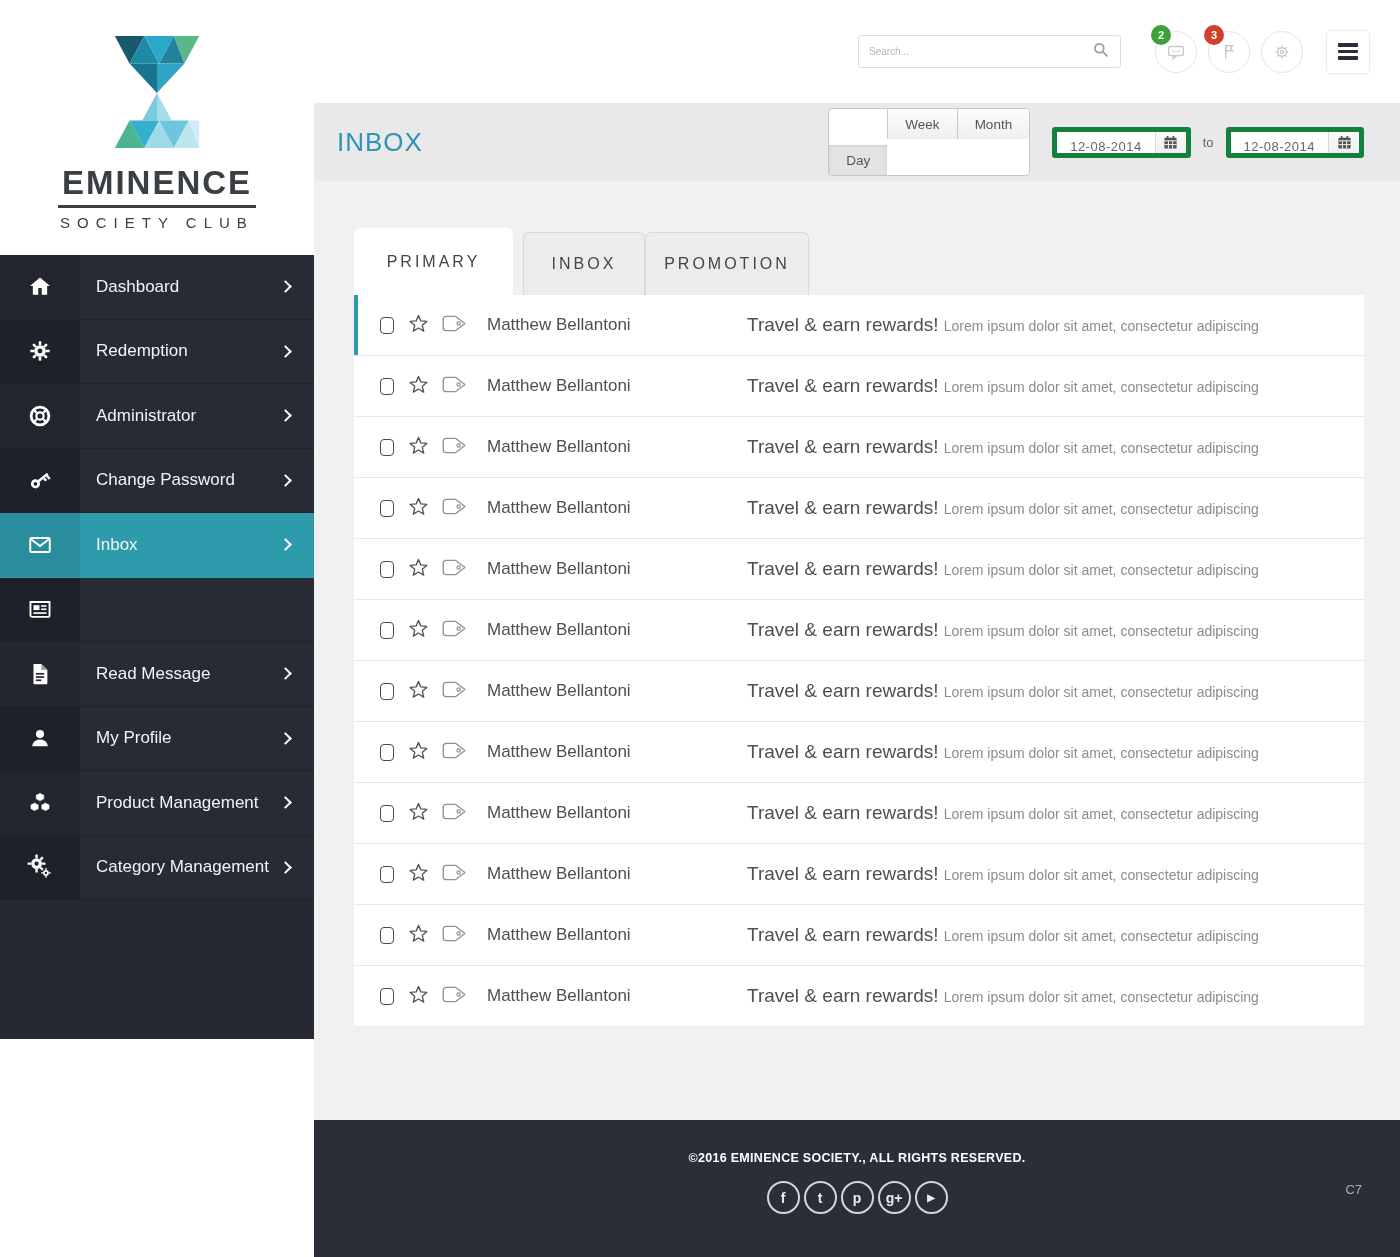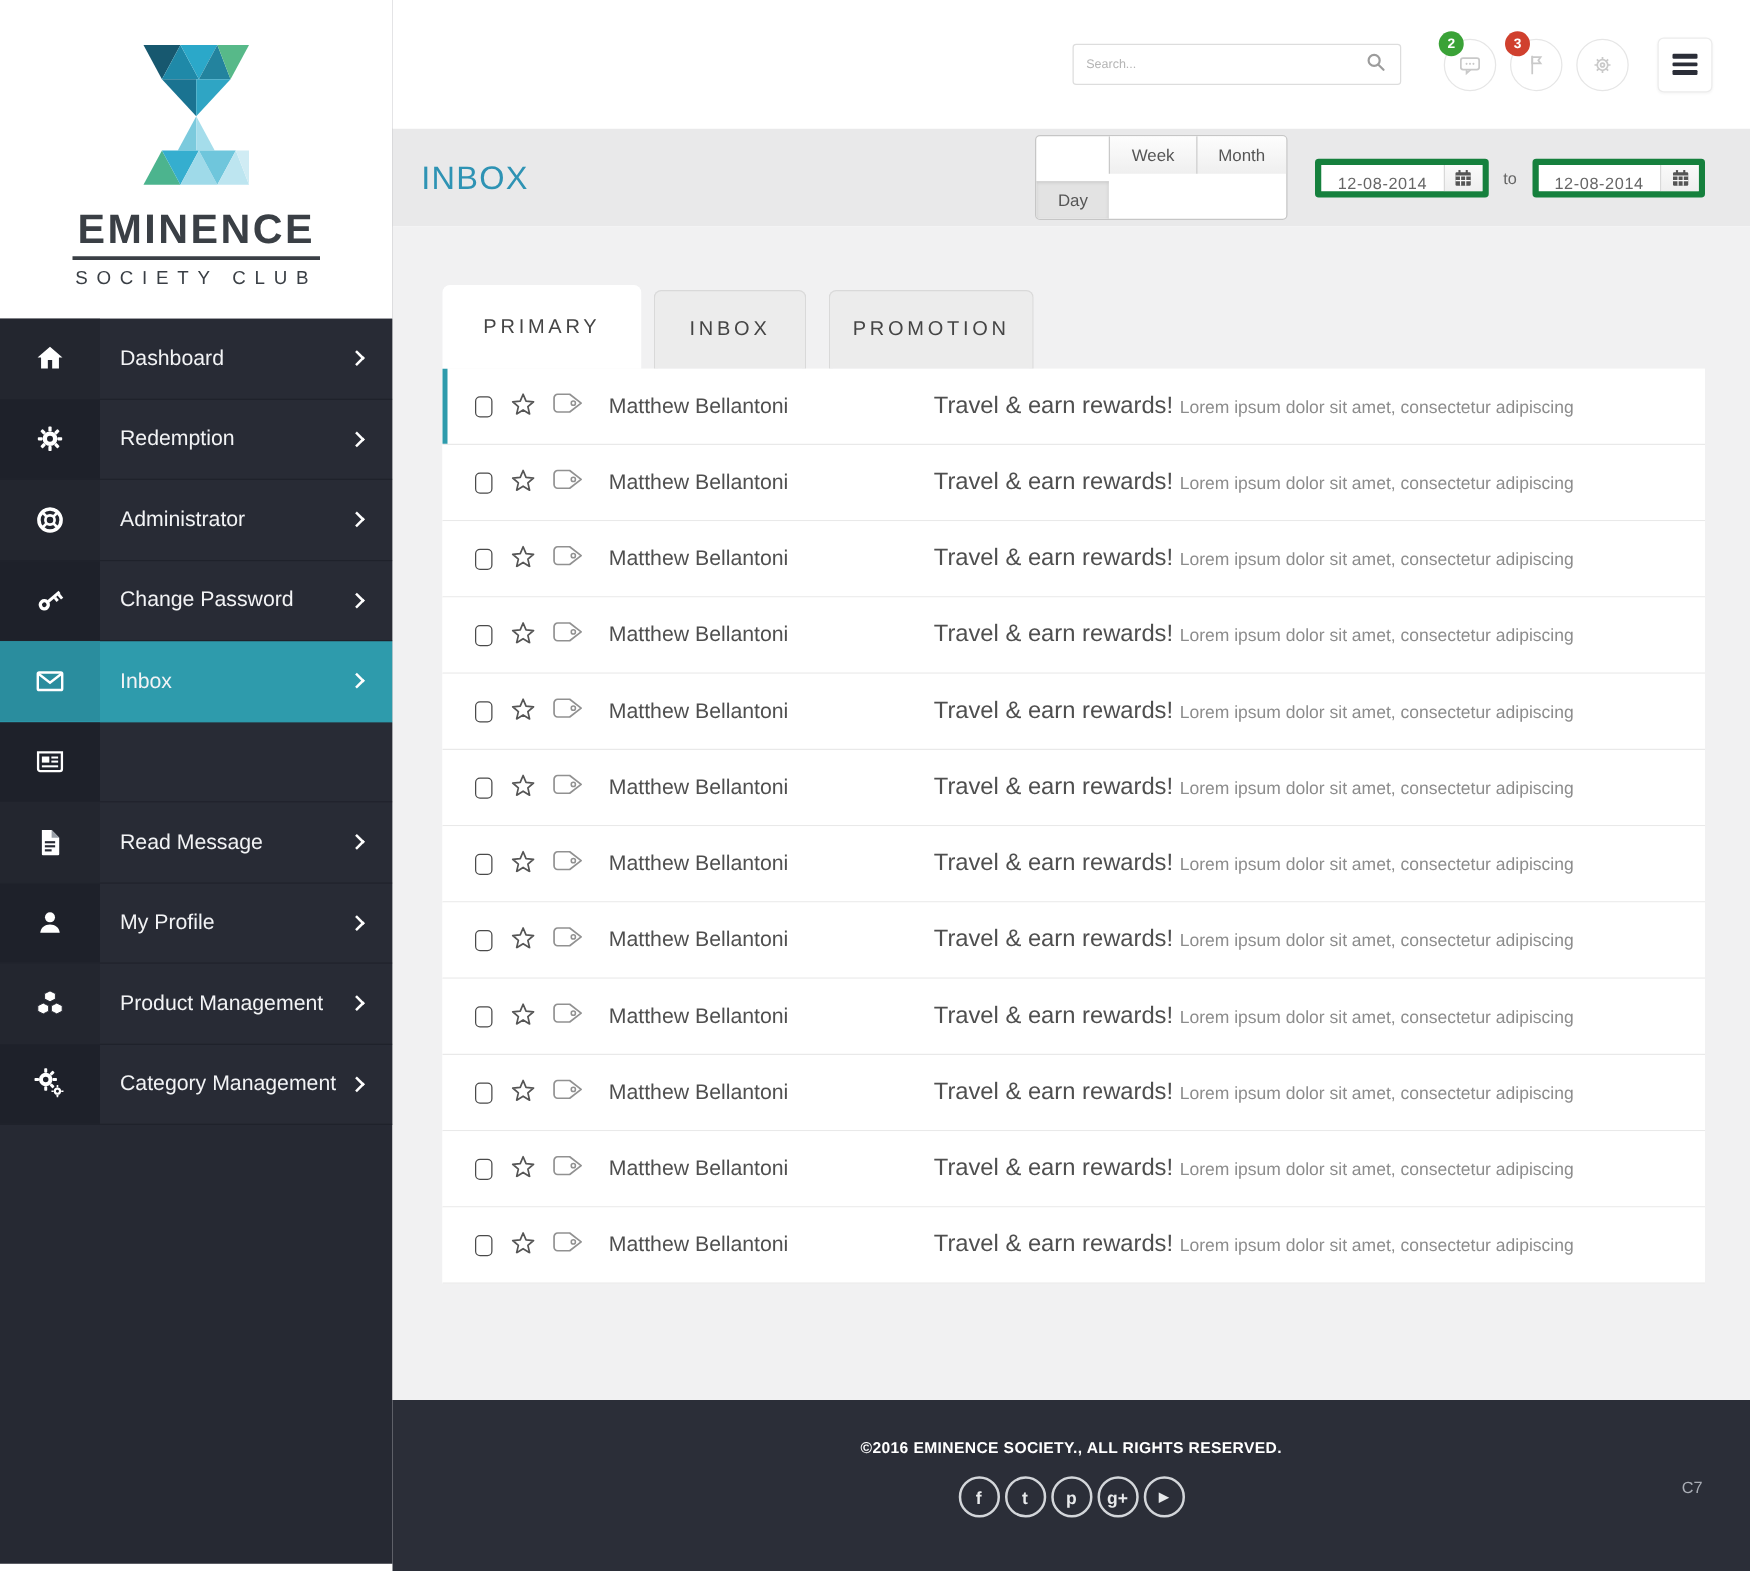--- a/index.html
+++ b/index.html
@@ -1,19 +1,19 @@
 <!DOCTYPE html>
 <html><head>
 <meta charset="utf-8">
 <style>
   * { margin:0; padding:0; box-sizing:border-box; }
   html,body { width:1400px; height:1257px; font-family:"Liberation Sans", sans-serif; background:#fff; position:relative; }
 
   
-  .sidebar { position:absolute; left:0; top:0; width:314px; height:1251px; background:#262933; }
+  .sidebar { position:absolute; left:0; top:0; width:314px; height:1039px; background:#262933; }
   .logo-area { height:255px; background:#fff; display:flex; flex-direction:column; align-items:center; padding-top:36px; }
   .logo-area svg { display:block; }
   .brand-name { font-size:33px; font-weight:bold; color:#3a3f45; letter-spacing:2px; margin-top:14px; border-bottom:3px solid #3a3f45; padding:0 4px 3px 4px; }
   .brand-tagline { font-size:15px; color:#3a3f45; letter-spacing:7px; margin-top:6px; font-weight:500; }
 
   .nav { }
   .nav-item { display:flex; align-items:stretch; height:64.5px; background:#282b35; border-bottom:1px solid #1f222b; cursor:pointer; }
   .icon-cell { width:80px; background:#23262f; display:flex; align-items:center; justify-content:center; flex:none; }
   .nav-item:nth-child(even) .icon-cell { background:#1e212a; }
   .label-cell { flex:1; display:flex; align-items:center; padding:0 24px 0 16px; color:#f2f3f5; font-size:17px; }
@@ -49,21 +49,21 @@
   .to-label { font-size:13px; color:#666; margin-left:12px; }
   .date-field + .to-label { margin-left:12px; }
 
   
   .content { height:939px; background:#f1f1f2; padding:47px 36px 0 40px; }
   .tabs { display:flex; align-items:flex-end; }
   .tab { border-radius:6px 6px 0 0; display:flex; align-items:center; justify-content:center; font-size:16px; letter-spacing:3px; color:#454545; cursor:pointer; }
   .tab.active { background:#fff; width:159px; height:67px; }
   .tab.inactive { background:#ececec; border:1px solid #d9d9d9; border-bottom:none; height:63px; }
   .tab.t-social { width:122px; margin-left:10px; }
-  .tab.t-promotion { width:164px; margin-left:18px; }
+  .tab.t-promotion { width:164px; }
 
   .mail-list { width:1010px; background:#fff; }
   .mail-row { position:relative; height:61px; display:flex; align-items:center; border-bottom:1px solid #e9e9e9; padding-left:26px; background:#fff; cursor:pointer; }
   .mail-row.hl::before { content:""; position:absolute; left:0; top:0; bottom:0; width:4px; background:#2e9bac; }
   .row-check { width:14px; height:17px; border:1.8px solid #4a4a4a; border-radius:4px; margin-right:15px; flex:none; cursor:pointer; }
   .row-star { margin-right:14px; flex:none; cursor:pointer; }
   .row-tag { margin-right:20px; flex:none; cursor:pointer; }
   .sender { width:260px; font-size:17px; color:#4f4f4f; flex:none; }
   .subject { flex:1; white-space:nowrap; overflow:hidden; }
   .subj { font-size:19px; color:#4f4f4f; }

